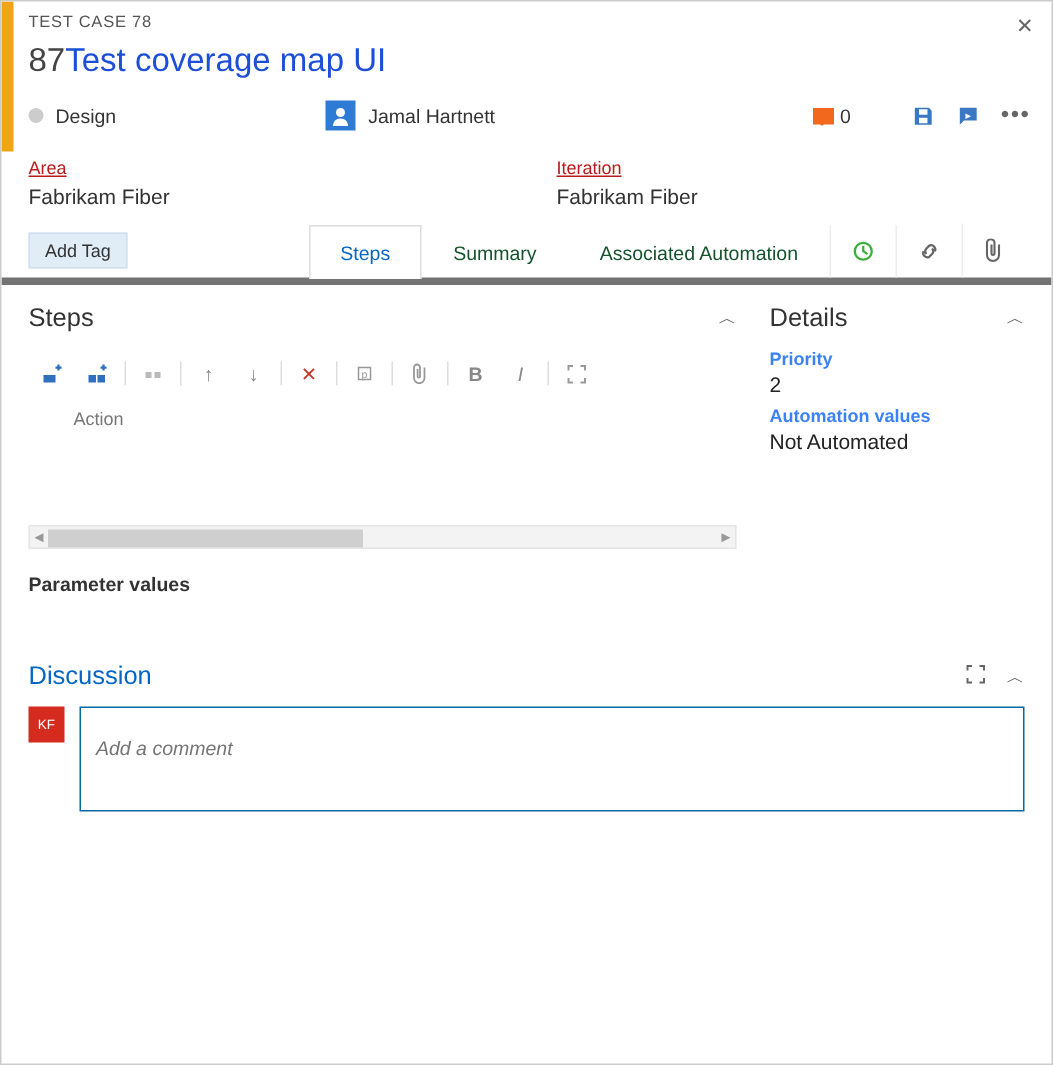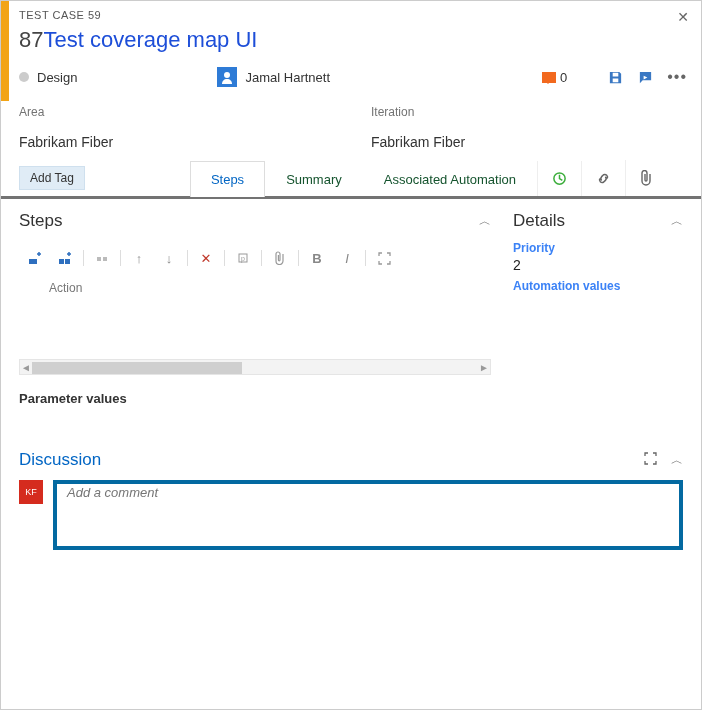--- a/index.html
+++ b/index.html
@@ -80,27 +80,27 @@
     border-top-color:#f2691e;
   }
   .hdr-icons { display:flex; gap:14px; margin-left:40px; align-items:center;}
   .hdr-icons .ic { width:16px; height:16px; display:flex; align-items:center; justify-content:center; color:#3a78c3; cursor:pointer;}
   .dots { color:#666; font-size:16px; letter-spacing:1px; cursor:pointer;}
 
   .fields-row {
     display:flex; padding: 10px 18px 0 18px; gap: 40px;
   }
   .field-col { flex:1; }
-  .field-label { color:#737373; font-size:12px; margin-bottom:15px;}
+  .field-label { color:#b91c1c; font-size:12px; margin-bottom:4px;text-decoration:underline;}
   .field-value { color:#333; font-size:14px;}
 
   .tag-tab-row {
     display:flex; align-items:flex-end;
-    padding: 10px 34px 0 18px;
-    border-bottom: 3px solid #737373;
+    padding: 10px 18px 0 18px;
+    border-bottom: 5px solid #737373;
   }
   .add-tag {
     background:#e0ecf6;
     border:1px solid #cfe0ee;
     padding:4px 10px;
     color:#333;
     font-size:12px;
     cursor:pointer;
     margin-bottom:6px;
   }
@@ -196,37 +196,37 @@
   .disc-icons { margin-left:auto; display:flex; gap:14px; color:#666;}
   .disc-icons span { cursor:pointer; font-size:12px;}
   .disc-row { display:flex; gap:10px;}
   .disc-avatar {
     width:24px; height:24px; background:#d52b1e;
     color:#fff; font-size:9px;
     display:flex; align-items:center; justify-content:center;
   }
   .disc-input {
     flex:1; height:70px;
-    border:4px solid #0369a1;
-    padding:1px 10px;
+    border:1px solid #0369a1;
+    padding:19px 10px;
     color:#888;
     font-style:italic;
     font-size:13px;
     font-family:inherit;
     resize:none;
   }
   svg { display:block; }
 </style>
 </head>
 <body>
 
 <div class="orange-stripe"></div>
 
 <div class="header">
-  <div class="crumb">TEST CASE 59</div>
+  <div class="crumb">TEST CASE 78</div>
   <div class="close-x">✕</div>
   <div class="title-row">
     <div class="id-num">87</div>
     <div class="title-text">Test coverage map UI</div>
   </div>
   <div class="meta-row">
     <span class="state-dot"></span>
     <span class="state-label">Design</span>
     <div class="assignee">
       <span class="avatar">
@@ -369,20 +369,21 @@
 
   <div class="col-side">
     <div class="sect-head">
       <div class="sect-title">Details</div>
       <div class="chev">︿</div>
     </div>
     <div class="details-box">
       <div class="det-label">Priority</div>
       <div class="det-value">2</div>
       <div class="det-label">Automation values</div>
+      <div class="det-value">Not Automated</div>
     </div>
   </div>
 </div>
 
 <div class="discussion">
   <div class="disc-head">
     <div class="disc-title">Discussion</div>
     <div class="disc-icons">
       <span>
           <svg width="13" height="13" viewBox="0 0 13 13">

